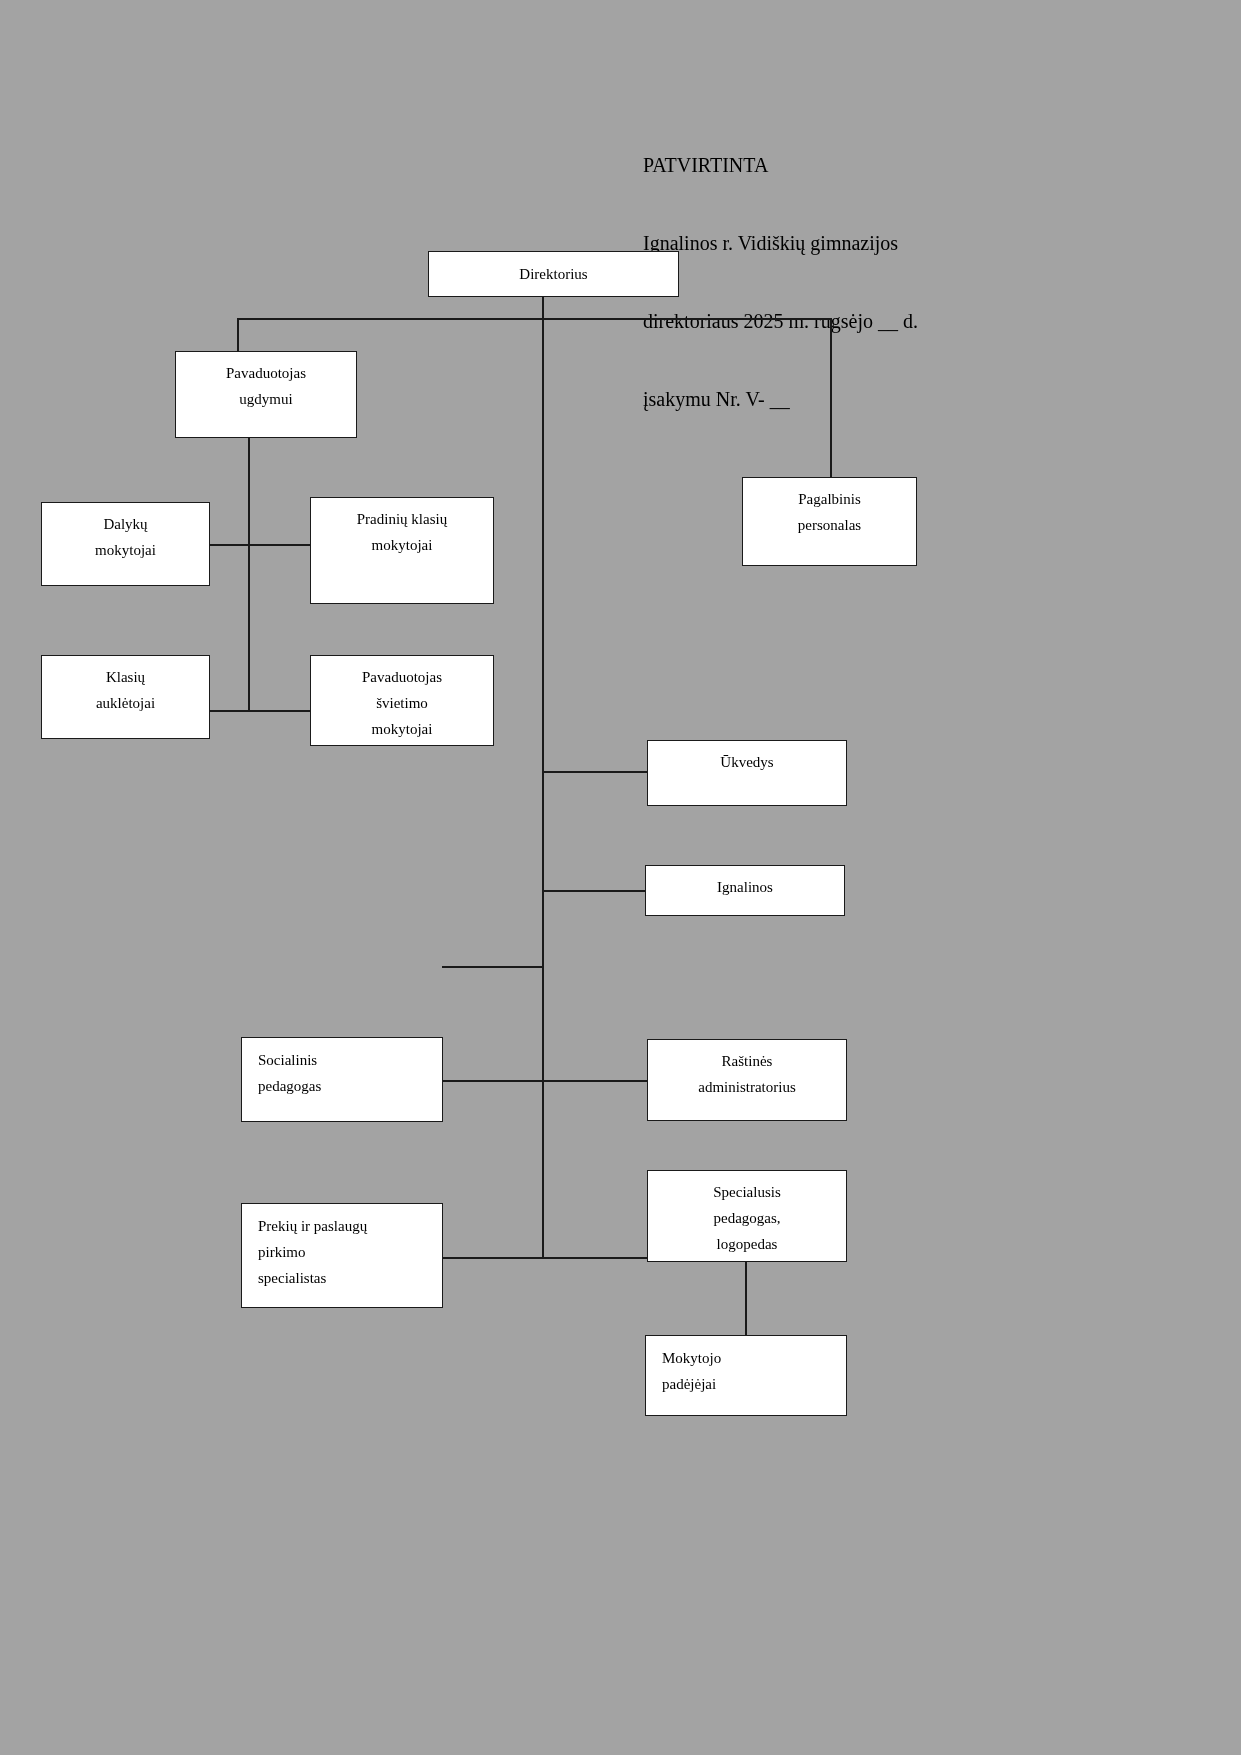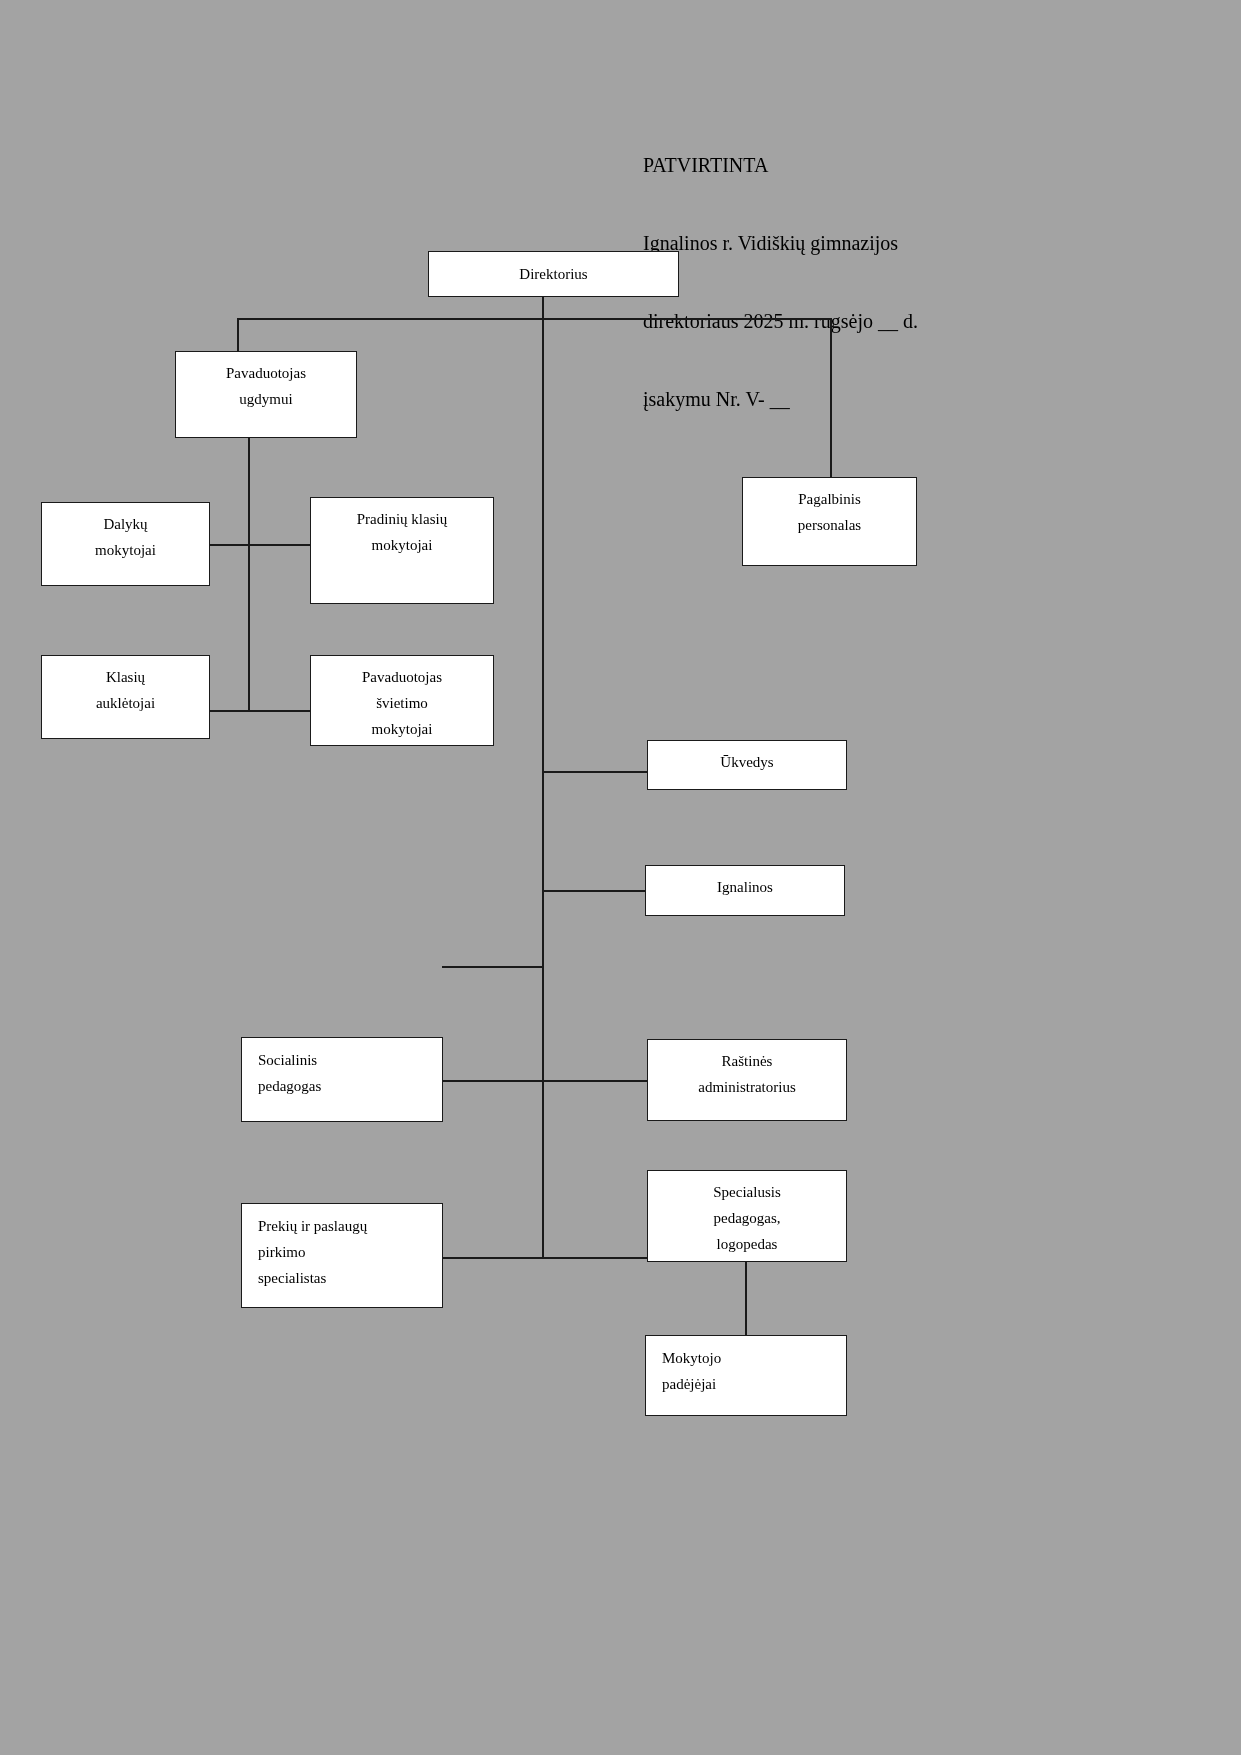--- a/index.html
+++ b/index.html
@@ -143,21 +143,21 @@
     <span class="node-label">Klasių
 auklėtojai</span>
   </div>
 
   <div class="node center" style="left:310px; top:655px; width:184px; height:91px;">
     <span class="node-label">Pavaduotojas
 švietimo
 mokytojai</span>
   </div>
 
-  <div class="node center" style="left:647px; top:740px; width:200px; height:50px;">
+  <div class="node center" style="left:647px; top:740px; width:200px; height:66px;">
     <span class="node-label">Ūkvedys</span>
   </div>
 
   <div class="node center" style="left:645px; top:865px; width:200px; height:51px;">
     <span class="node-label">Ignalinos</span>
   </div>
 
 
   <div class="node left" style="left:241px; top:1037px; width:202px; height:85px;">
     <span class="node-label">Socialinis

